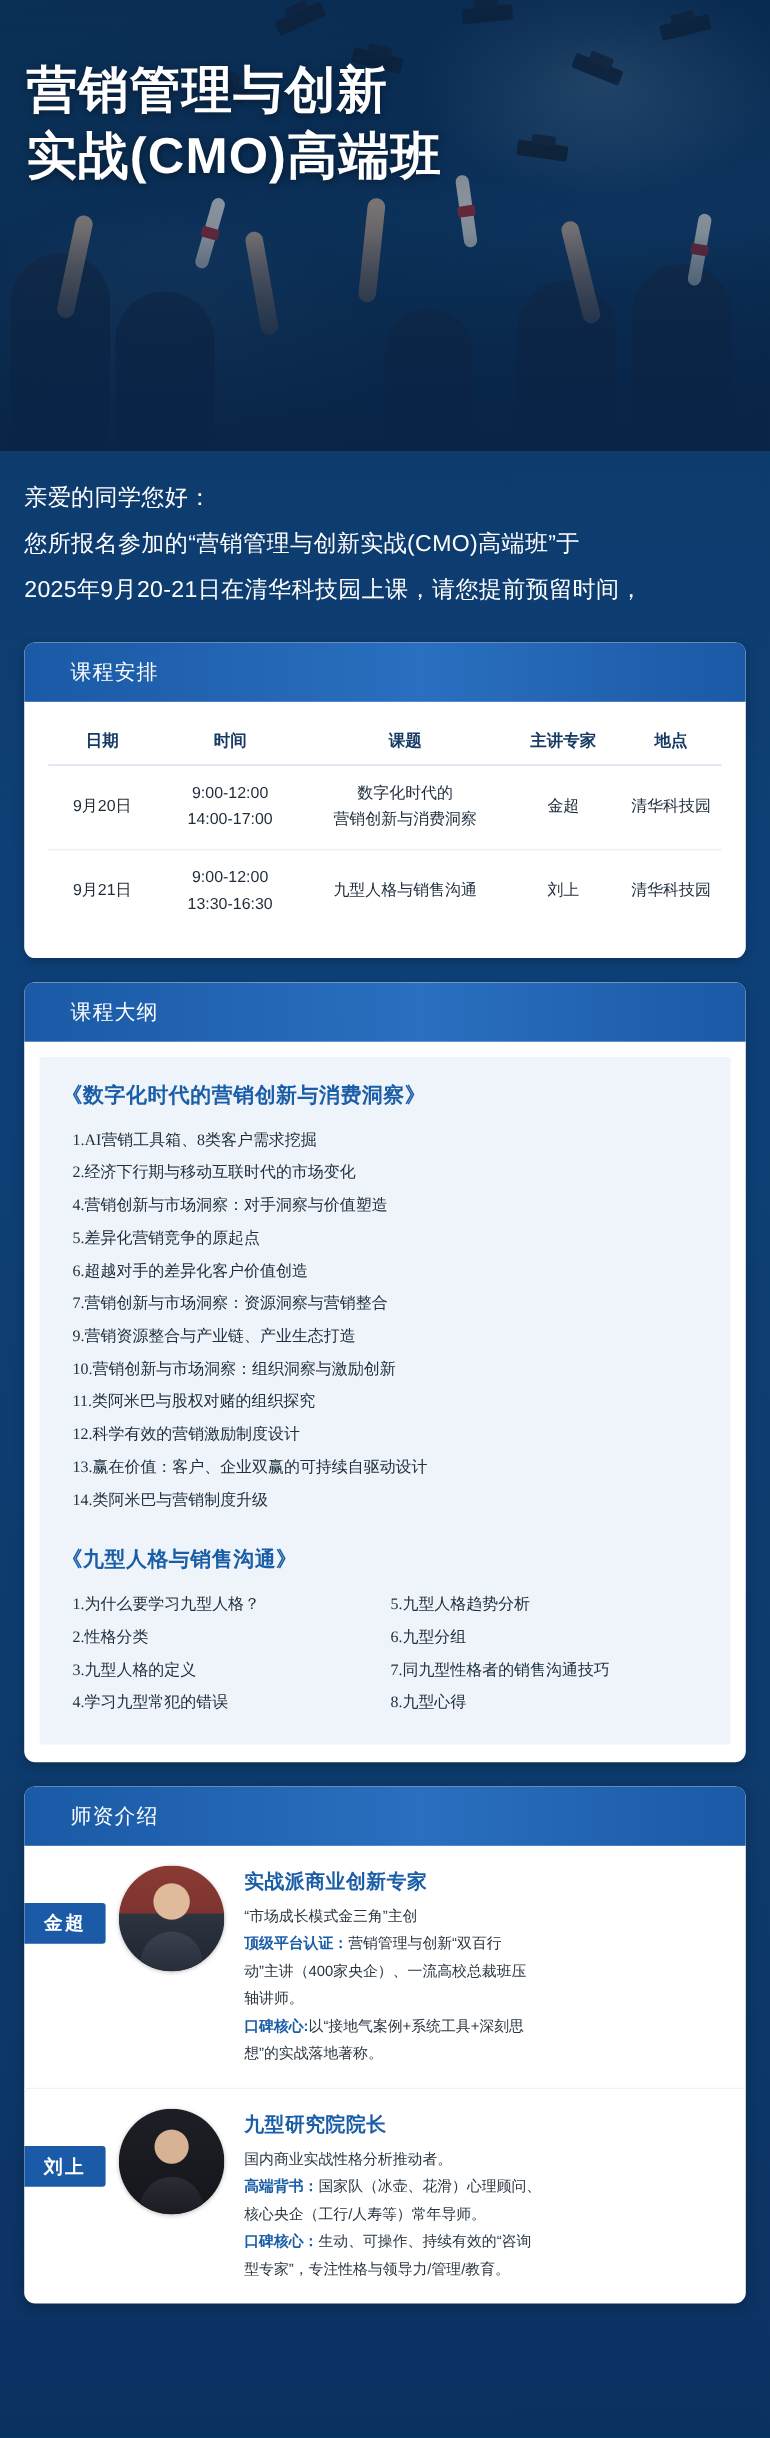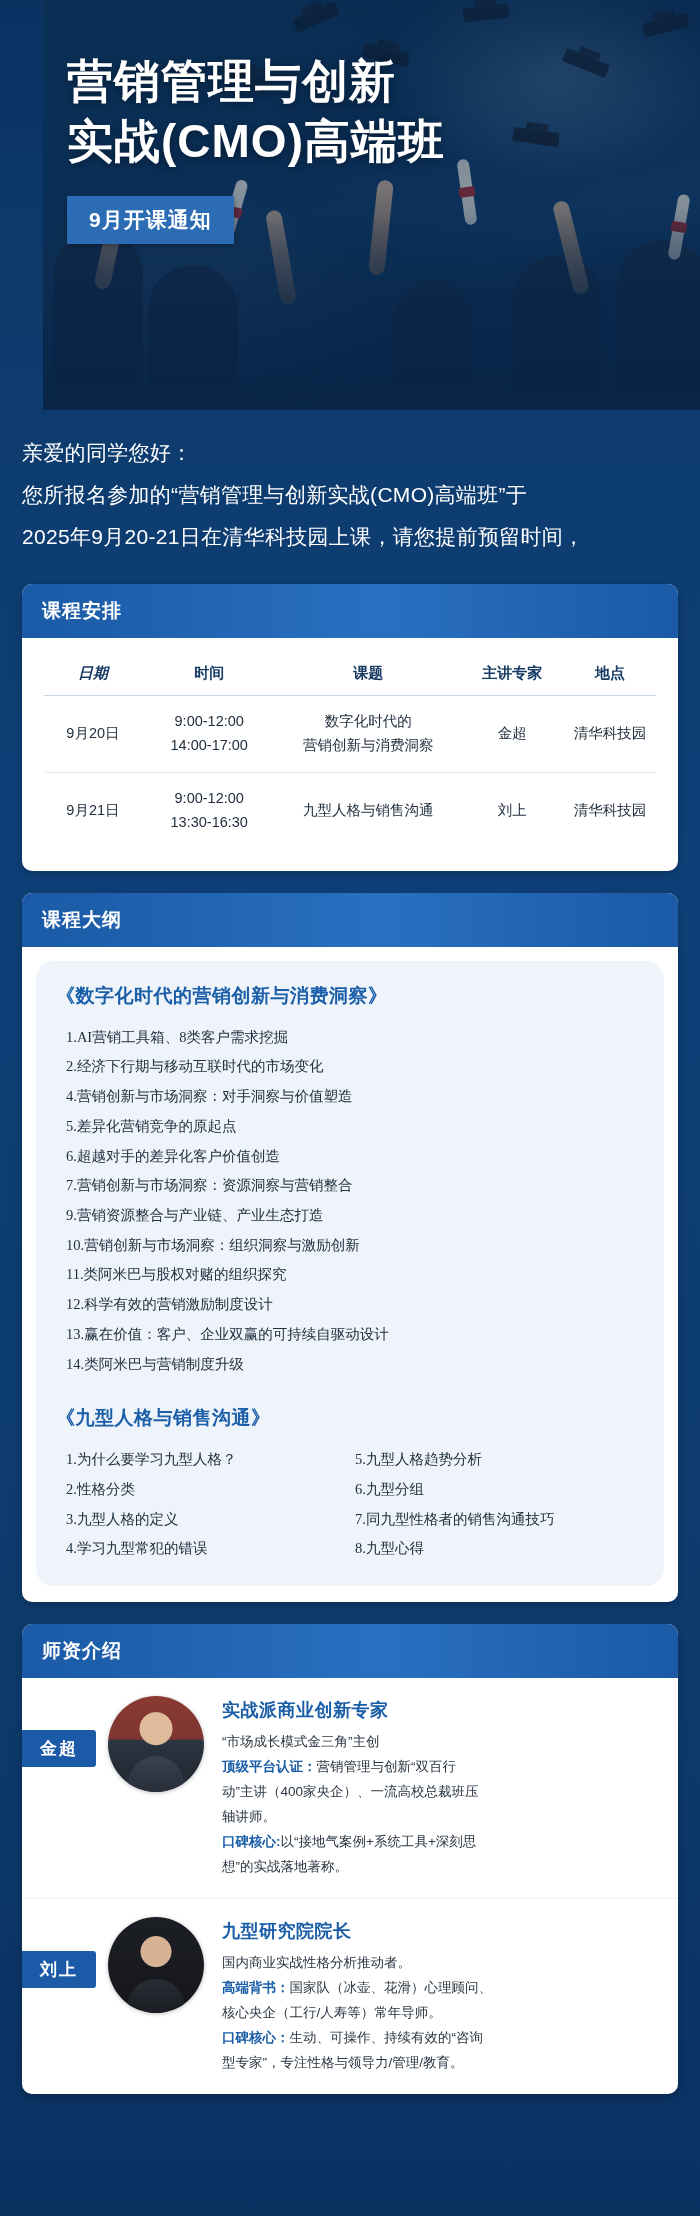--- a/index.html
+++ b/index.html
@@ -15,21 +15,20 @@
     background: linear-gradient(180deg, #0b3161 0%, #0d3a6b 12%, #0e4078 40%, #0d3a6b 75%, #0b3161 100%);
     overflow: hidden;
   }
 
   
   .hero {
     position: relative;
     height: 410px;
     overflow: hidden;
     background: #0a2c57;
-    margin-left: 43px;
   }
   .hero-photo {
     position: absolute;
     inset: 0;
     background:
       radial-gradient(ellipse 240px 150px at 78% 18%, rgba(140,175,205,0.45), rgba(20,60,100,0) 70%),
       radial-gradient(ellipse 300px 200px at 20% 80%, rgba(120,160,195,0.35), rgba(20,60,100,0) 70%),
       linear-gradient(160deg, #11456f 0%, #0c3560 35%, #123f6d 65%, #0a2d58 100%);
   }
   
@@ -150,22 +149,22 @@
     font-size: 21px;
     line-height: 2.0;
     letter-spacing: .3px;
   }
   .intro p { margin: 0; }
 
   .card-head {
     background: linear-gradient(90deg, #1a5aa6 0%, #2a6fc0 55%, #1a5aa6 100%);
     color: #ffffff;
     font-size: 19px;
-    font-weight: bold;
-    padding: 14px 20px;
+    font-weight: normal;
+    padding: 14px 42px;
     letter-spacing: 1px;
   }
   .card-body { padding: 18px 22px 22px 22px; }
 
   
   table.sched {
     width: 100%;
     border-collapse: collapse;
     font-size: 14.5px;
     color: #1d2b3a;
@@ -181,31 +180,31 @@
   }
   table.sched td {
     padding: 14px 4px;
     text-align: center;
     vertical-align: middle;
     border-bottom: 1px solid #e3ebf3;
     line-height: 1.65;
     white-space: nowrap;
   }
   table.sched tr:last-child td { border-bottom: none; }
-  .col-date  { width: 16%; font-style: italic; }
+  .col-date  { width: 16%; }
   .col-time  { width: 22%; }
   .col-topic { width: 30%; }
   .col-tutor { width: 17%; }
   .col-place { width: 18%; }
   .topic-cell { line-height: 1.6; }
 
   
   .outline-inner {
     background: #eef4fa;
-    border-radius: 18px;
+    border-radius: 3px;
     margin: 14px 14px 16px 14px;
     padding: 18px 20px 22px 20px;
   }
   .outline-title {
     color: #1b5ea8;
     font-size: 19px;
     font-weight: bold;
     margin: 4px 0 14px 0;
     letter-spacing: .5px;
   }
@@ -327,21 +326,20 @@
       <div class="arm a3"></div>
       <div class="arm a4"></div>
       <div class="diploma d1"></div>
       <div class="diploma d2"></div>
       <div class="diploma d3"></div>
     </div>
     <div class="hero-overlay"></div>
     <div class="hero-text">
       <div class="hero-title">营销管理与创新</div>
       <div class="hero-title">实战(CMO)高端班</div>
-      <div class="hero-badge">9月开课通知</div>
     </div>
   </div>
 
   <div class="intro">
     <p>亲爱的同学您好：</p>
     <p>您所报名参加的“营销管理与创新实战(CMO)高端班”于</p>
     <p>2025年9月20-21日在清华科技园上课，请您提前预留时间，</p>
   </div>
 
   <div class="card">

